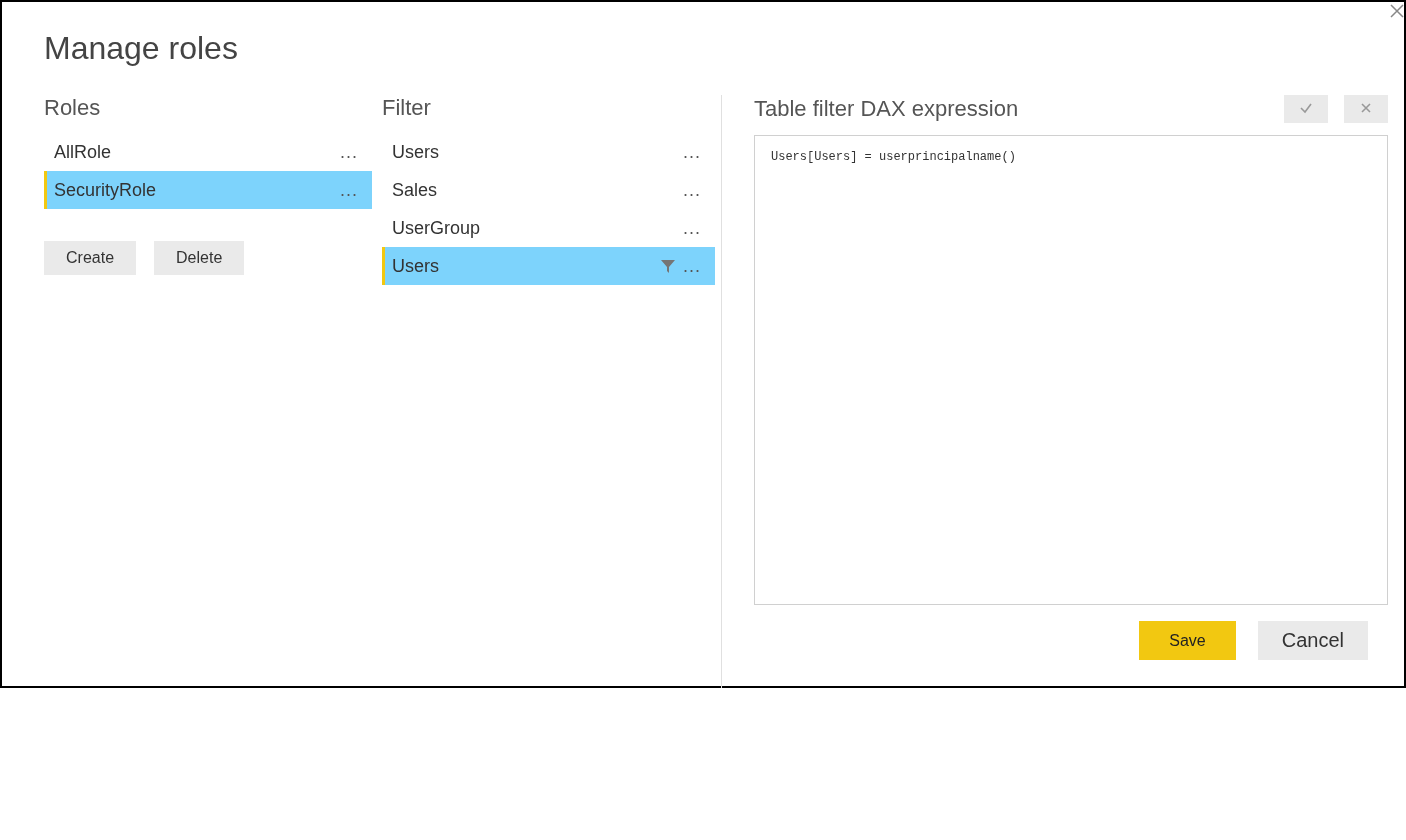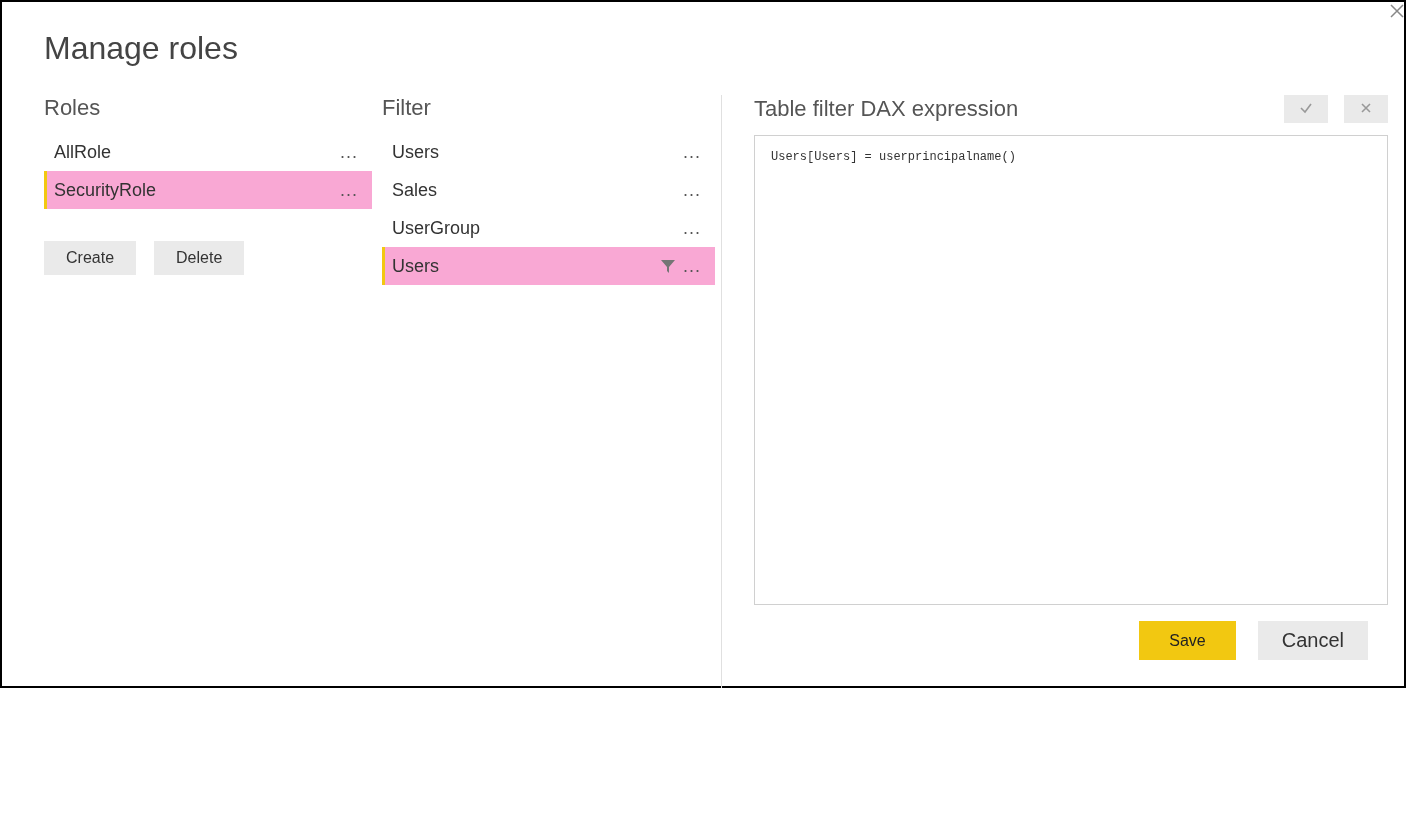--- a/index.html
+++ b/index.html
@@ -74,21 +74,21 @@
     position: relative;
     height: 38px;
     display: flex;
     align-items: center;
     padding: 0 10px 0 10px;
     font-size: 18px;
     color: #333;
     cursor: pointer;
   }
   .list-item.selected {
-    background: #f9a8d4;
+    background: #7dd3fc;
     border-left: 3px solid #f2c811;
     padding-left: 7px;
   }
   .list-item .label { flex: 1; }
   .list-item .ellipsis {
     color: #555;
     font-size: 18px;
     letter-spacing: 1px;
     padding: 0 4px;
     cursor: pointer;

